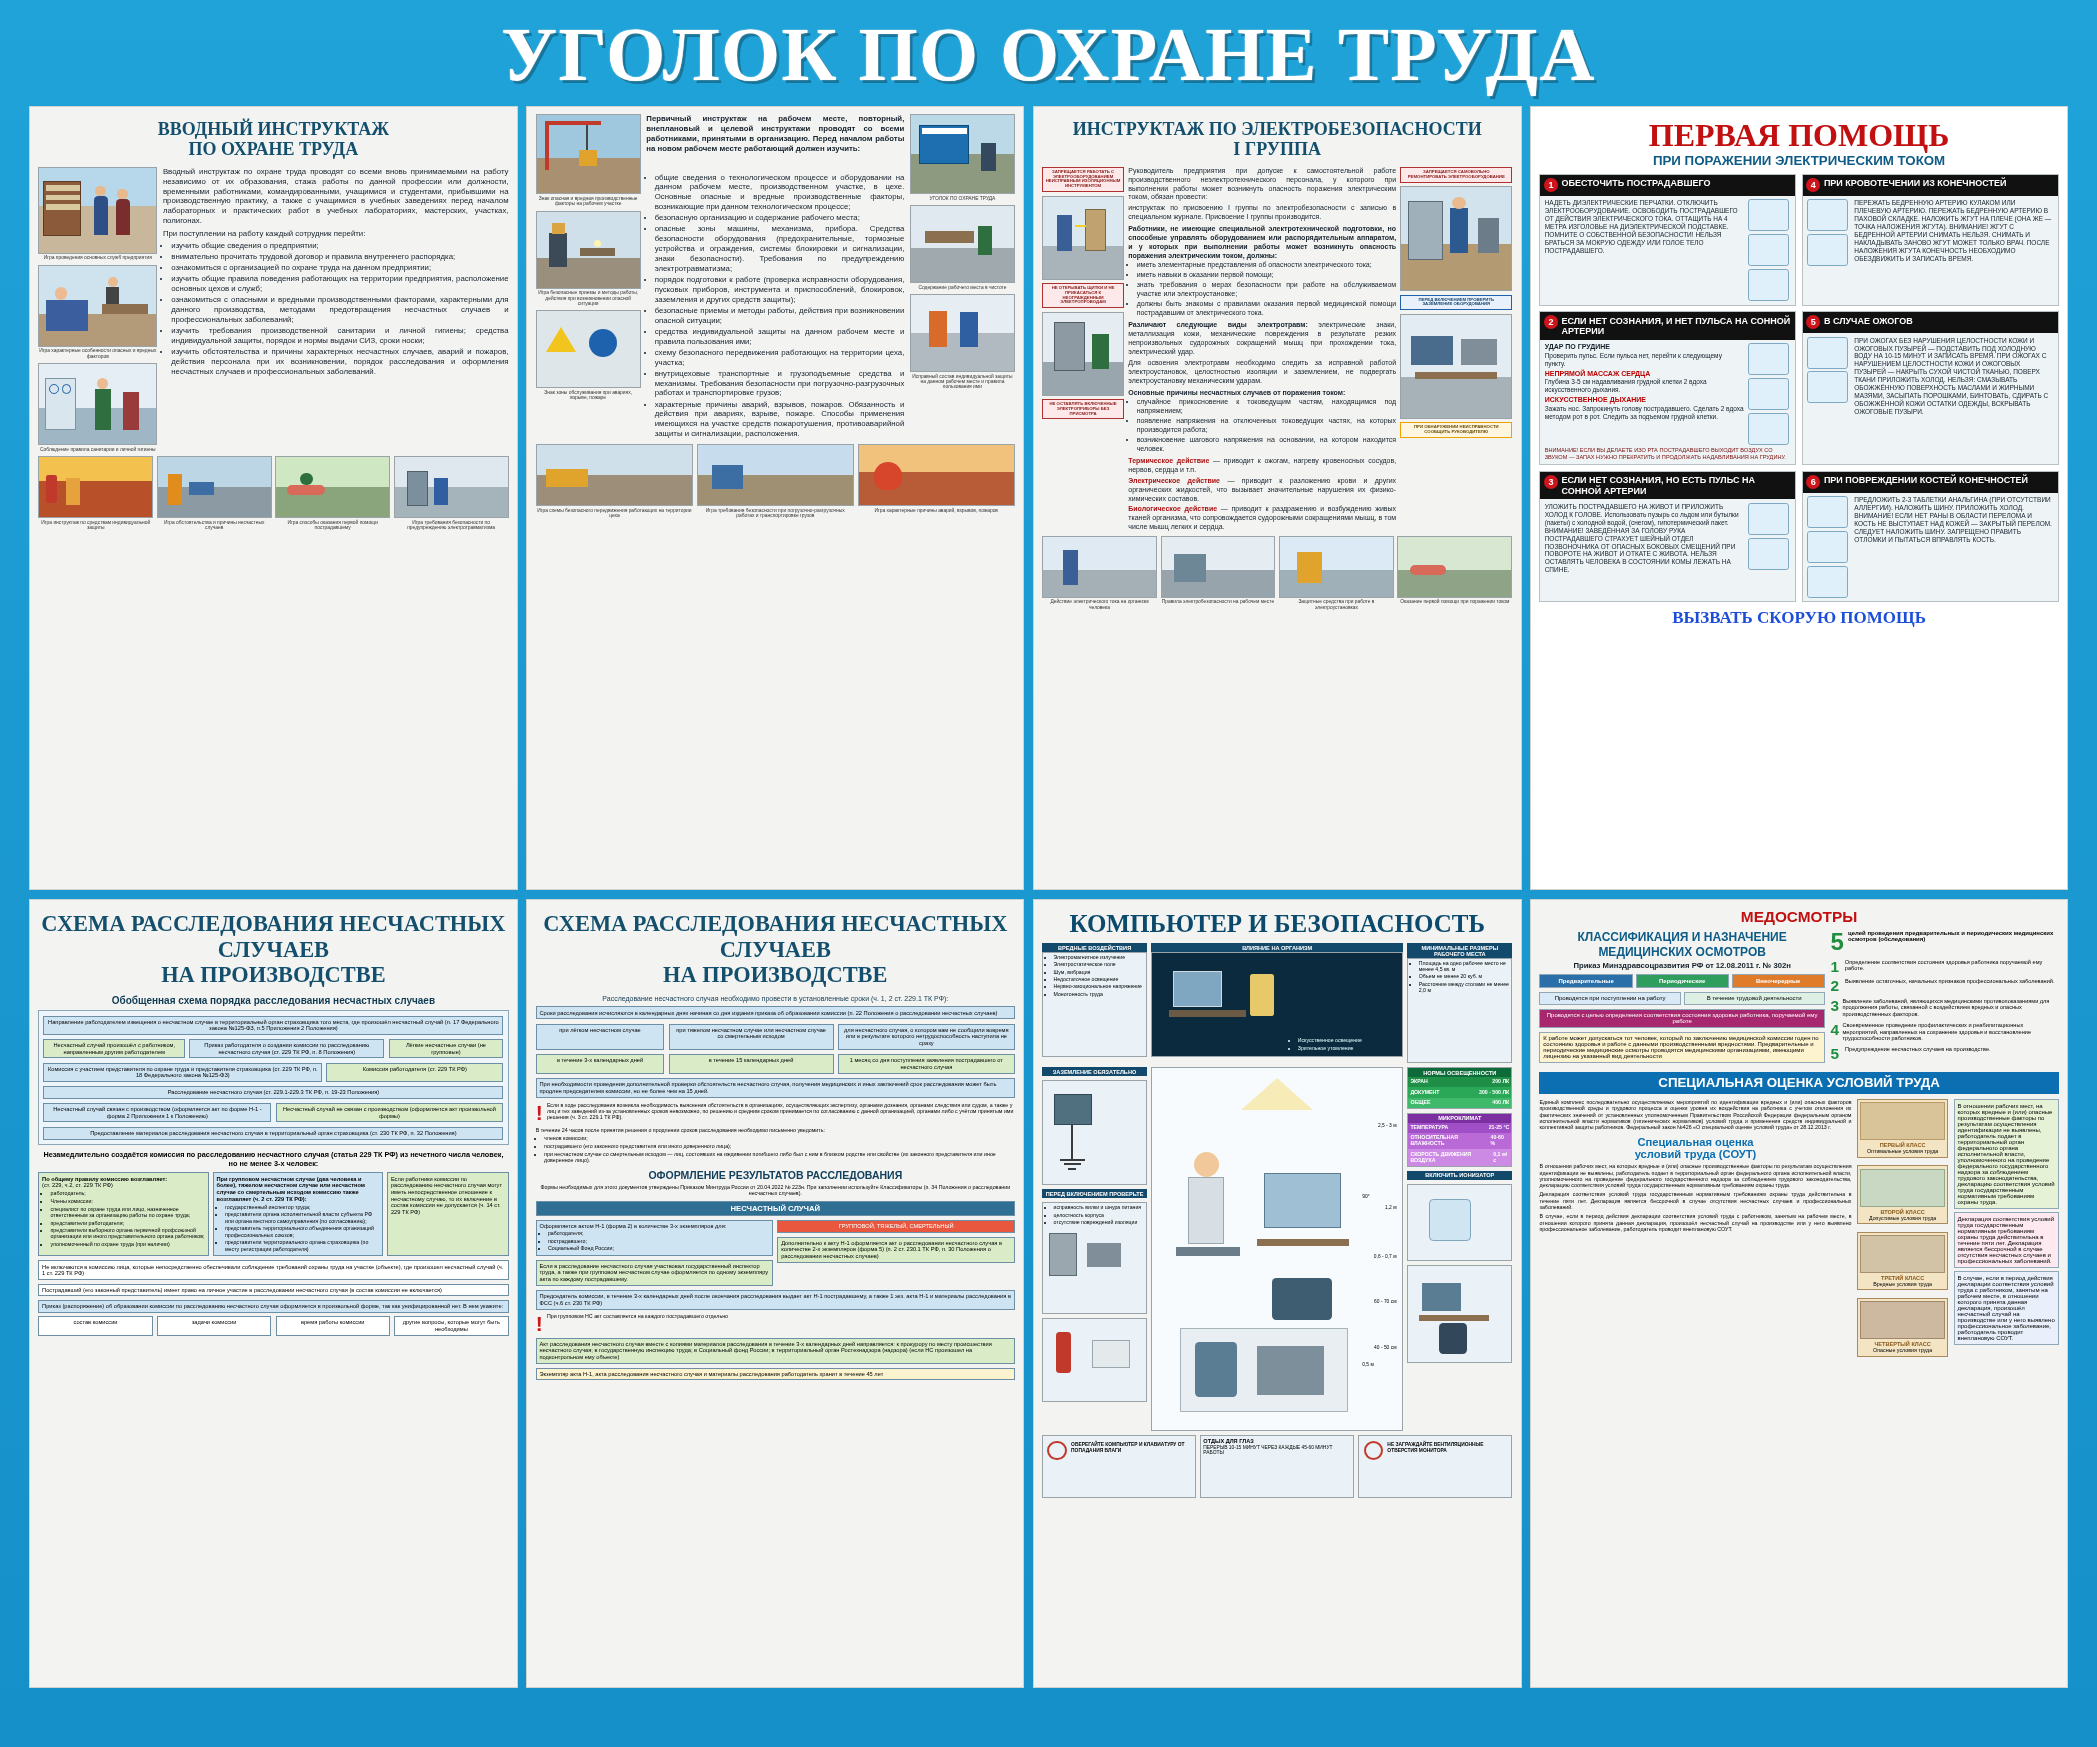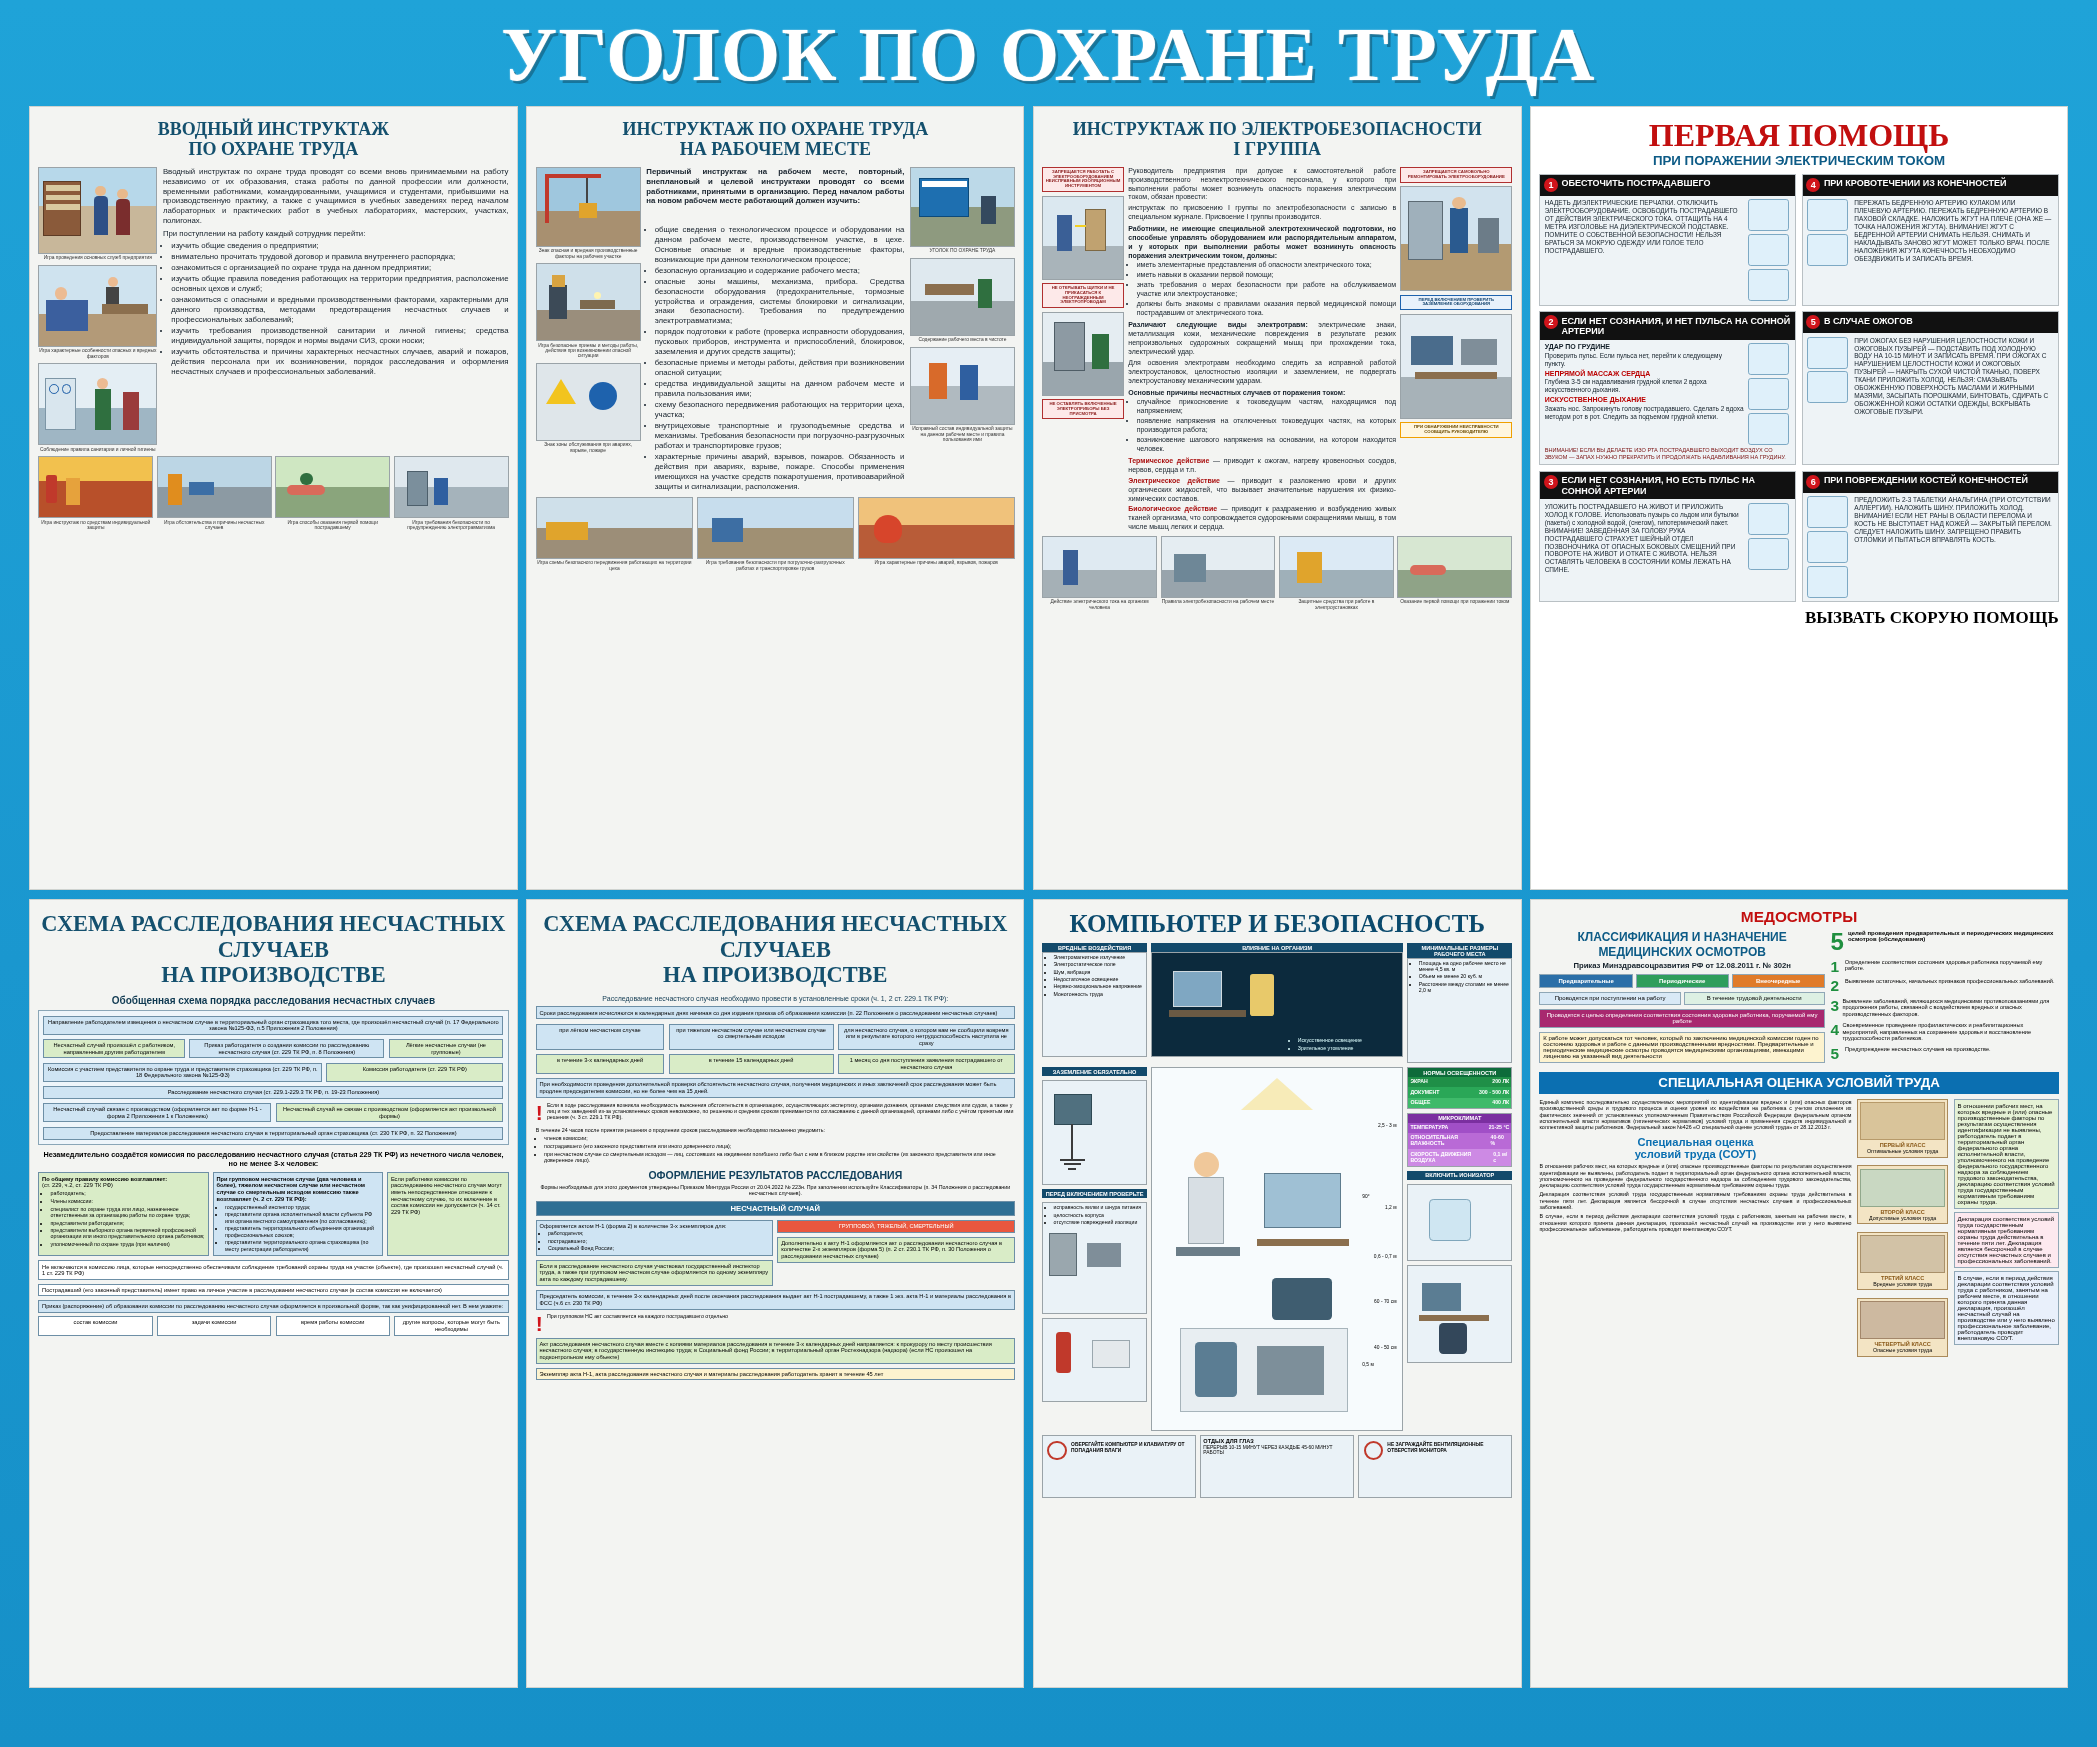--- a/index.html
+++ b/index.html
@@ -83,21 +83,21 @@
     padding:3.5px 4.2px 3.5px 21px; position:relative; line-height:1.15; min-height:21px;
   }
   .fa-num {
     position:absolute; left:3.5px; top:2.8px; width:14px; height:14px; border-radius:50%;
     background:#d0141b; color:#fff; font-size:9px; text-align:center; line-height:14px; font-weight:bold;
   }
   .fa-body { padding:3.5px 4.2px; font-size:6.5px; line-height:1.22; color:#14202a; display:flex; gap:4.2px;}
   .fa-body .t { flex:1; }
   .fa-ico { width:43px; display:flex; flex-direction:column; gap:2.8px; }
   .ico-circ { width:41px; height:32px; border:0.7px solid #7da9c4; background:#dff0fa; border-radius:2.8px; position:relative;}
-  .fa-call { text-align:right; color:#000000; font-weight:bold; font-size:17px; margin-top:5.6px; font-family:"Liberation Serif",serif;}
+  .fa-call { text-align:center; color:#1d4ed8; font-weight:bold; font-size:17px; margin-top:5.6px; font-family:"Liberation Serif",serif;}
 
   
   .flow-note { font-size:10px; text-align:center; font-weight:bold; color:#103a52; margin-bottom:4.2px;}
   .fbox { border:0.7px solid #6d8fa6; font-size:5.7px; line-height:1.18; padding:2.1px 2.8px; text-align:center; }
   .fb-blue { background:#cfe4f3; }
   .fb-green { background:#d9ecc7; }
   .fb-white { background:#ffffff; }
   .fb-yellow { background:#fdf3cf; }
   .fb-dark { background:#2f6f94; color:#fff; }
   .fb-red { background:#e9573f; color:#fff; }
@@ -224,24 +224,20 @@
           <div class="pic" style="background:linear-gradient(180deg,#dfe8ee 0 50%,#a5b3bb 50% 100%)">
             <div style="position:absolute;left:12.6px;top:14px;width:21px;height:35px;background:#7b8f9c;border:0.7px solid #4d5f6b"></div>
             <div style="position:absolute;left:39px;top:21px;width:14px;height:26.6px;background:#2f5fa0"></div>
           </div>
           <div class="cap">Игра требования безопасности по предупреждению электротравматизма</div>
         </div>
       </div>
     </div>
 
     <div class="panel">
-      <div class="p-title">
-        <div>ИНСТРУКТАЖ ПО ОХРАНЕ ТРУДА</div>
-        <div>НА РАБОЧЕМ МЕСТЕ</div>
-      </div>
       <div class="cols">
         <div class="col-imgs" style="width:105px">
           <div>
             <div class="pic" style="height:80px;background:linear-gradient(180deg,#9fc7de 0 55%,#a89070 55% 100%)">
               <div style="position:absolute;left:8.4px;top:5.6px;width:4.2px;height:49px;background:#c0392b"></div>
               <div style="position:absolute;left:8.4px;top:5.6px;width:56px;height:4.2px;background:#c0392b"></div>
               <div style="position:absolute;left:49px;top:9.8px;width:2.8px;height:25px;background:#444"></div>
               <div style="position:absolute;left:42px;top:35px;width:18px;height:15.4px;background:#e0a42c"></div>
             </div>
             <div class="cap">Знак опасная и вредная производственные факторы на рабочем участке</div>

